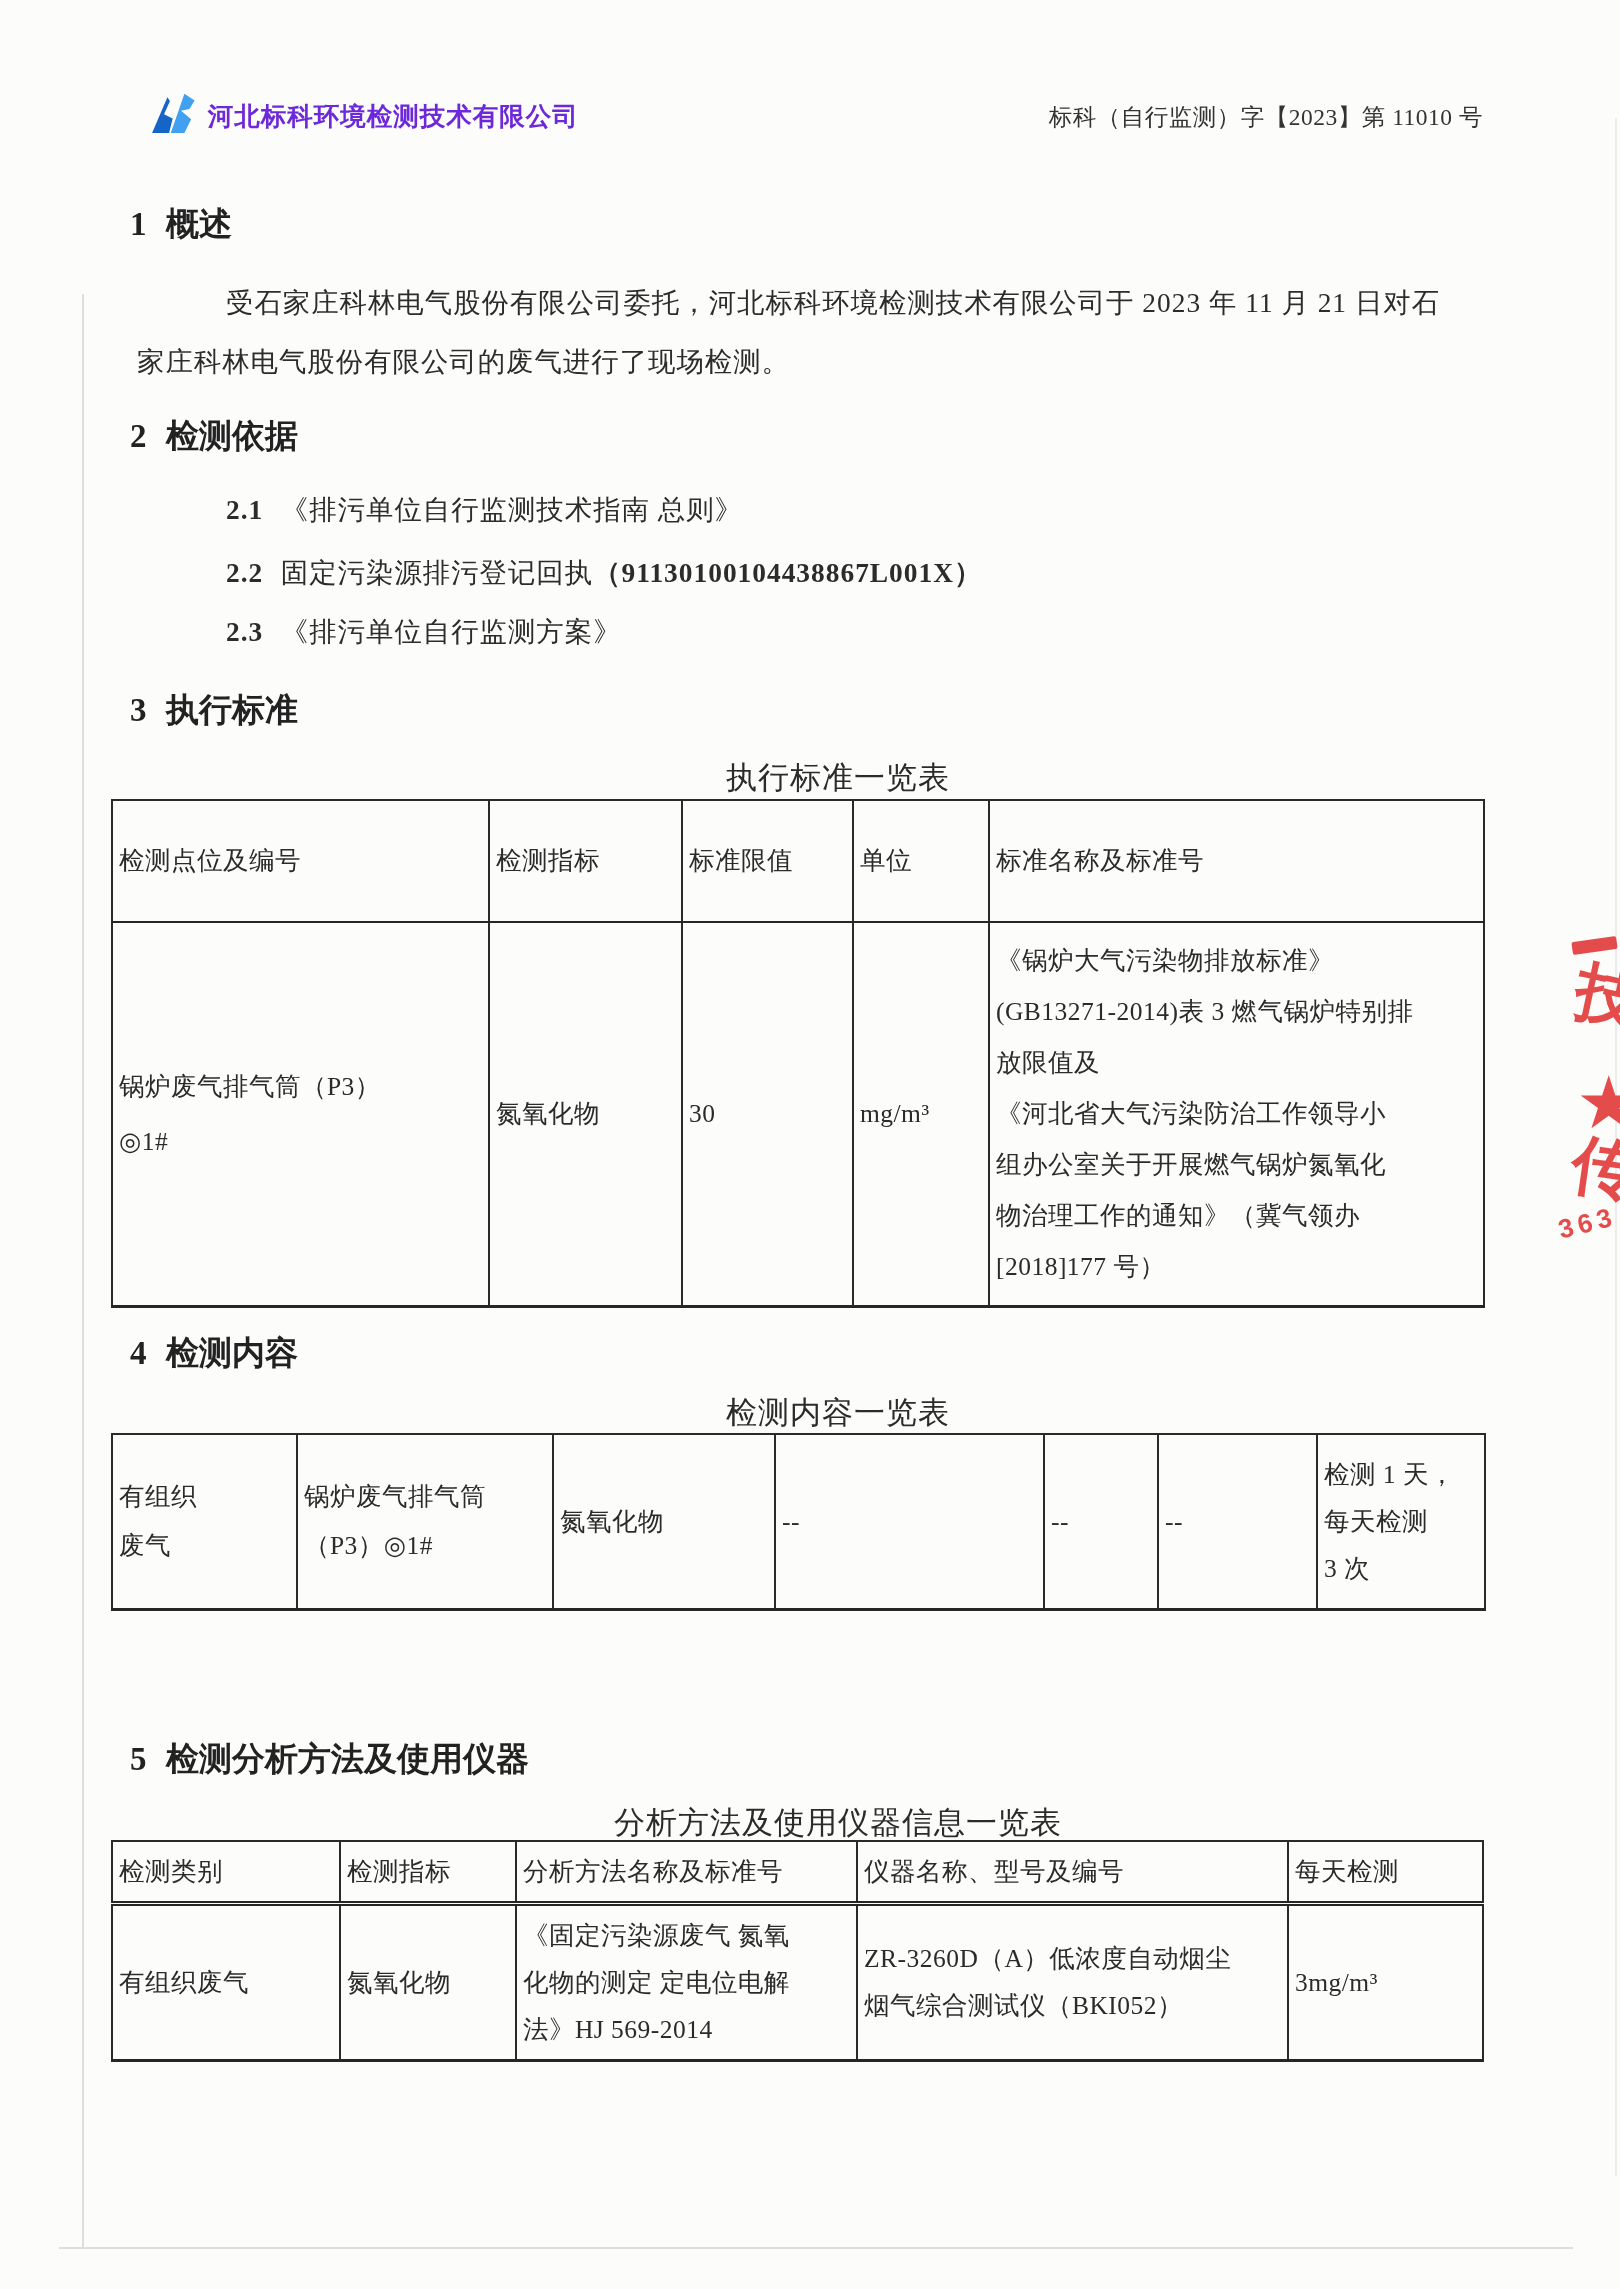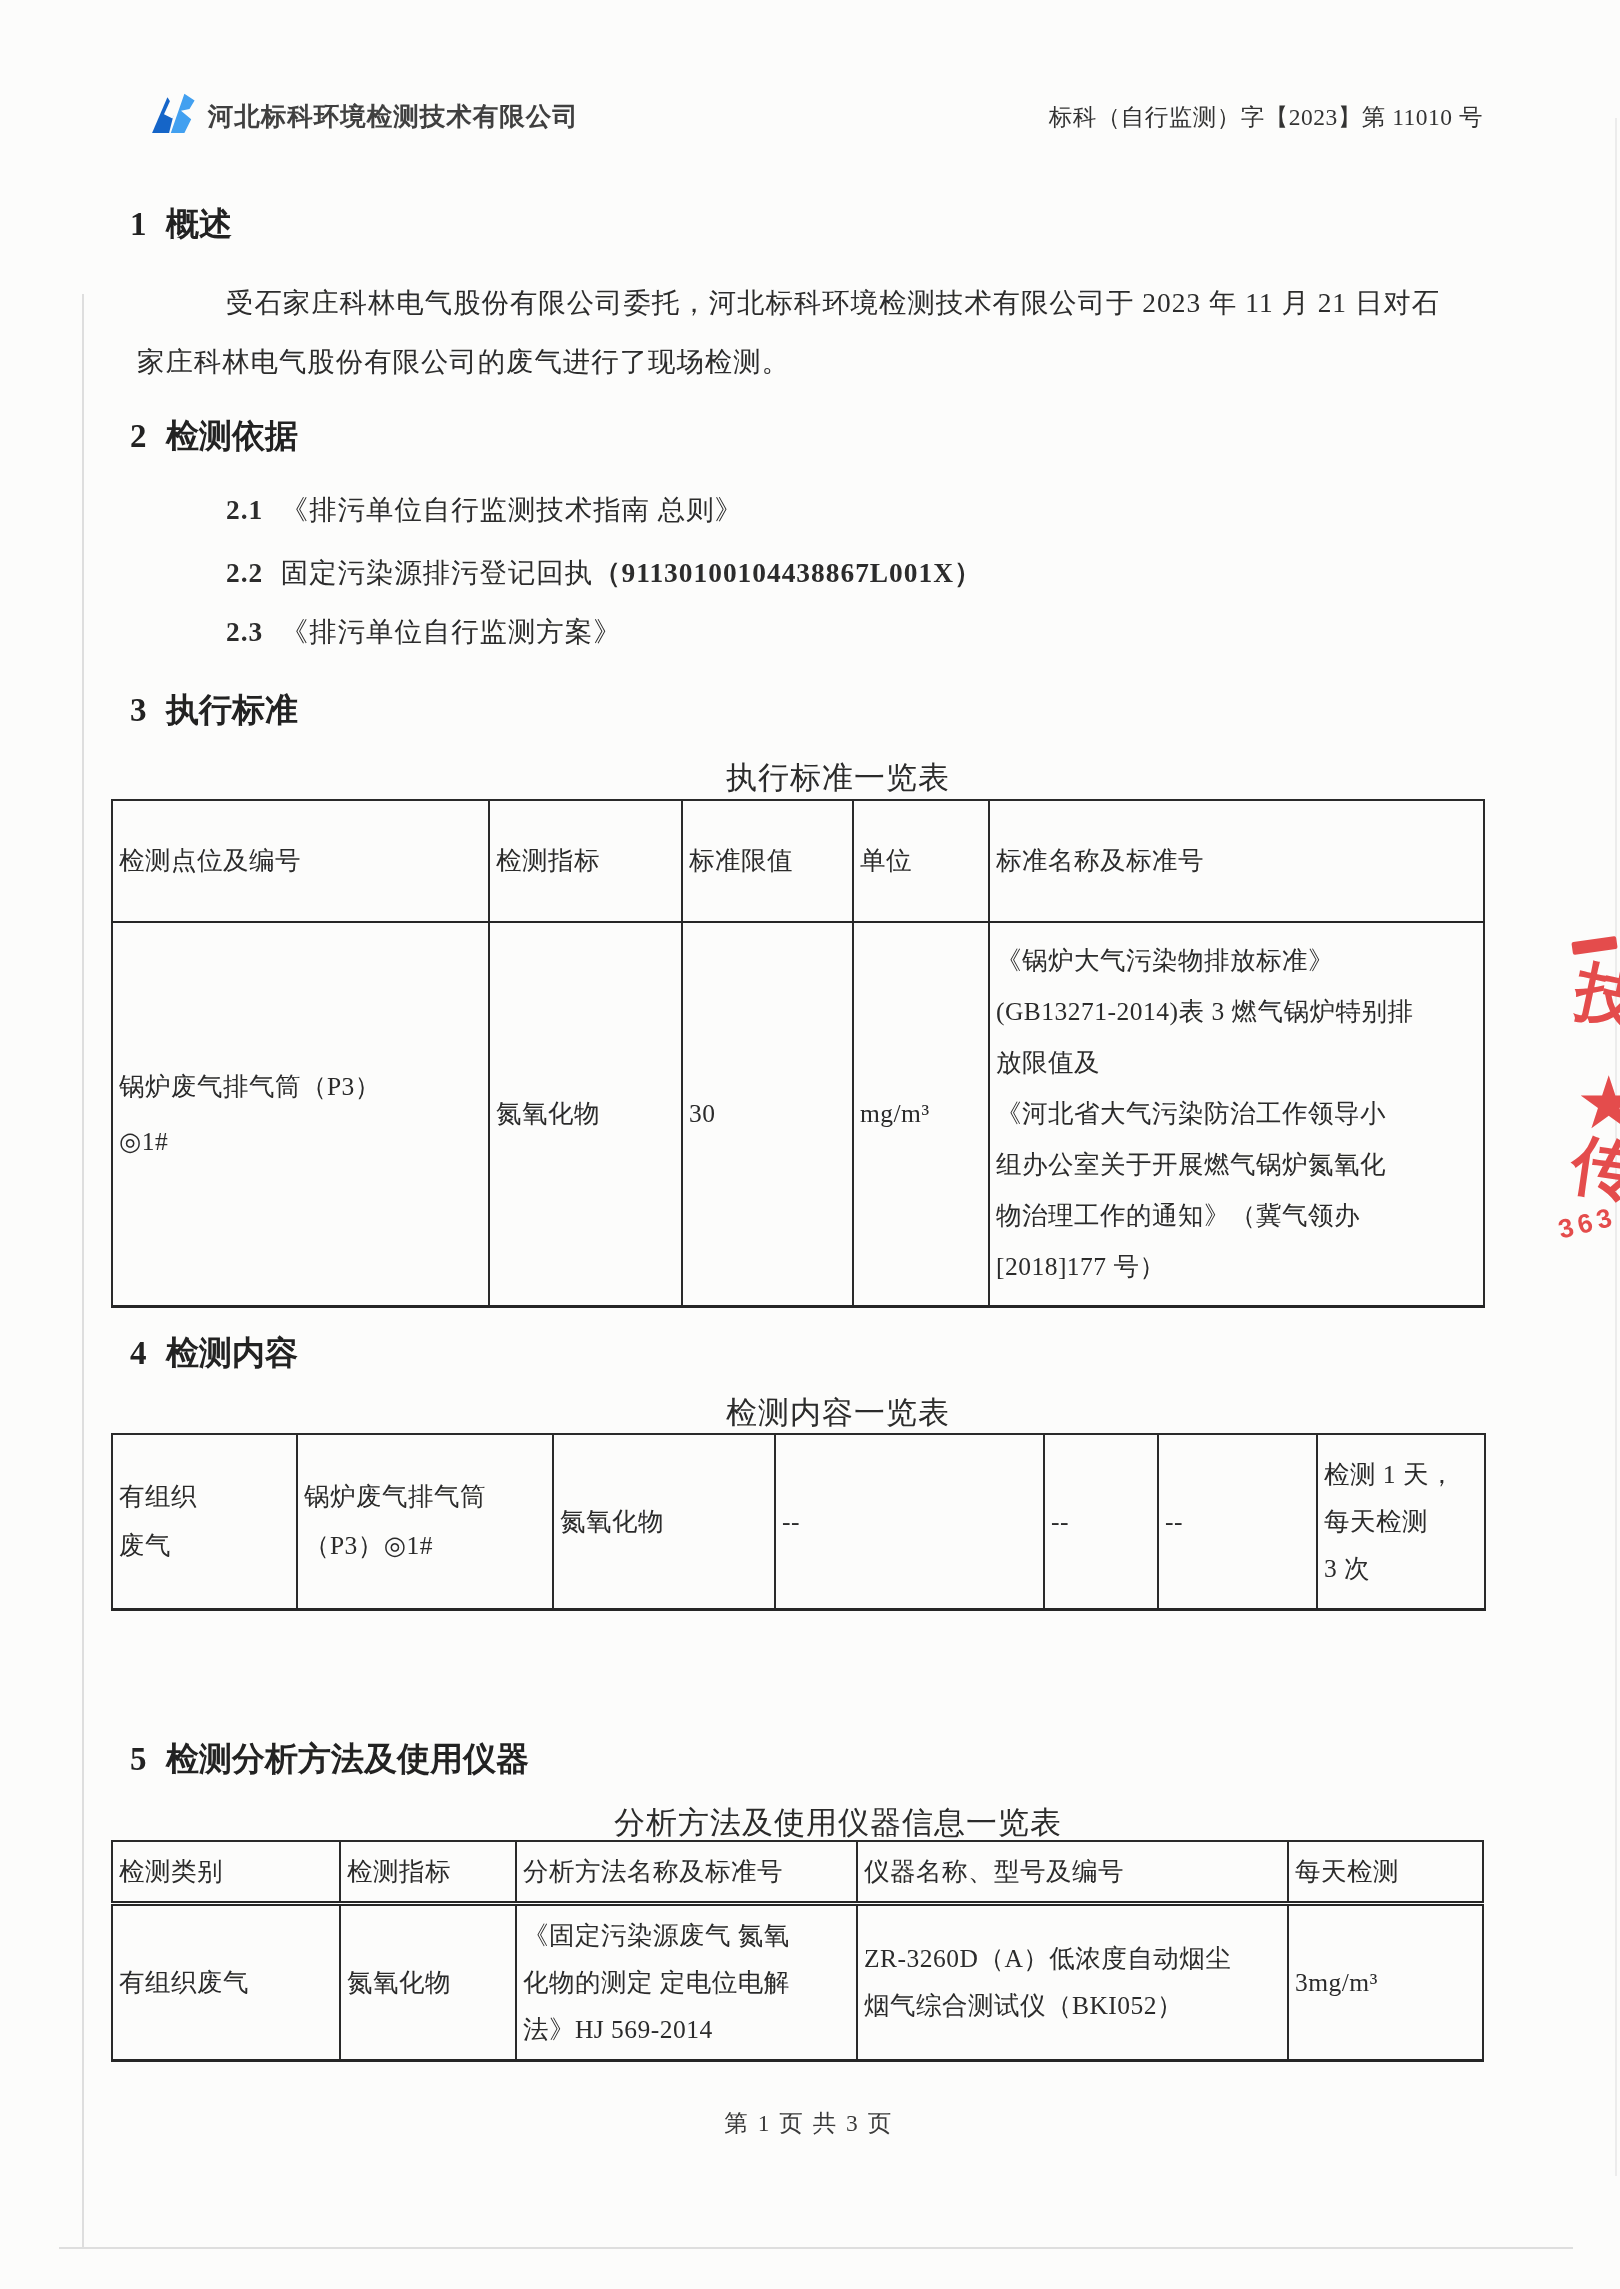--- a/index.html
+++ b/index.html
@@ -10,21 +10,21 @@
     background:#fcfcfb;
     overflow:hidden;
     font-family:"Liberation Serif","DejaVu Serif",serif;
     color:#2d2d2d;
   }
   .abs{position:absolute;}
   
   .doc-header{top:90px;left:147px;right:137px;height:45px;display:flex;align-items:flex-end;justify-content:space-between;}
   .brand{display:flex;align-items:flex-end;gap:9.8px;}
   .logo{width:51px;height:45px;display:block;}
-  .company-name{font-size:25.5px;font-weight:bold;letter-spacing:1px;color:#404040;padding-bottom:1px;}
+  .company-name{font-size:25.5px;font-weight:bold;letter-spacing:1px;color:#6d28d9;padding-bottom:1px;}
   .doc-number{font-size:23.5px;color:#333;letter-spacing:0.5px;padding-bottom:2px;}
   
   .h-sec{font-family:"Liberation Sans","DejaVu Sans",sans-serif;font-weight:bold;font-size:33px;color:#222;display:flex;align-items:baseline;}
   .h-sec .h-num{font-family:"Liberation Serif",serif;margin-right:19.6px;}
   
   .body-line{font-size:27.4px;line-height:39px;color:#2c2c2c;letter-spacing:1px;white-space:nowrap;}
   .item-line{font-size:27.4px;color:#2c2c2c;letter-spacing:1px;white-space:nowrap;}
   .item-no{font-weight:bold;margin-right:17.6px;}
   .item-bold{font-weight:bold;}
   
@@ -192,21 +192,20 @@
       <td>《固定污染源废气 氮氧
 化物的测定 定电位电解
 法》HJ 569-2014</td>
       <td>ZR-3260D（A）低浓度自动烟尘
 烟气综合测试仪（BKI052）</td>
       <td>3mg/m³</td>
     </tr>
   </tbody>
     </table>
 
-  <div class="abs page-footer" style="top:2107px;">第 1 页 共 3 页</div>
 
   <div class="abs stamp-piece stamp-bar" style="left:1572px;top:939px;"></div>
   <div class="abs stamp-piece stamp-char" style="left:1576px;top:963px;transform:rotate(12deg);">技</div>
   <div class="abs stamp-piece stamp-star" style="left:1576px;top:1066px;">★</div>
   <div class="abs stamp-piece stamp-char" style="left:1572px;top:1135px;transform:rotate(8deg);">传</div>
   <div class="abs stamp-piece stamp-digits" style="left:1558px;top:1208px;">363</div>
 
 </div>
 
 

